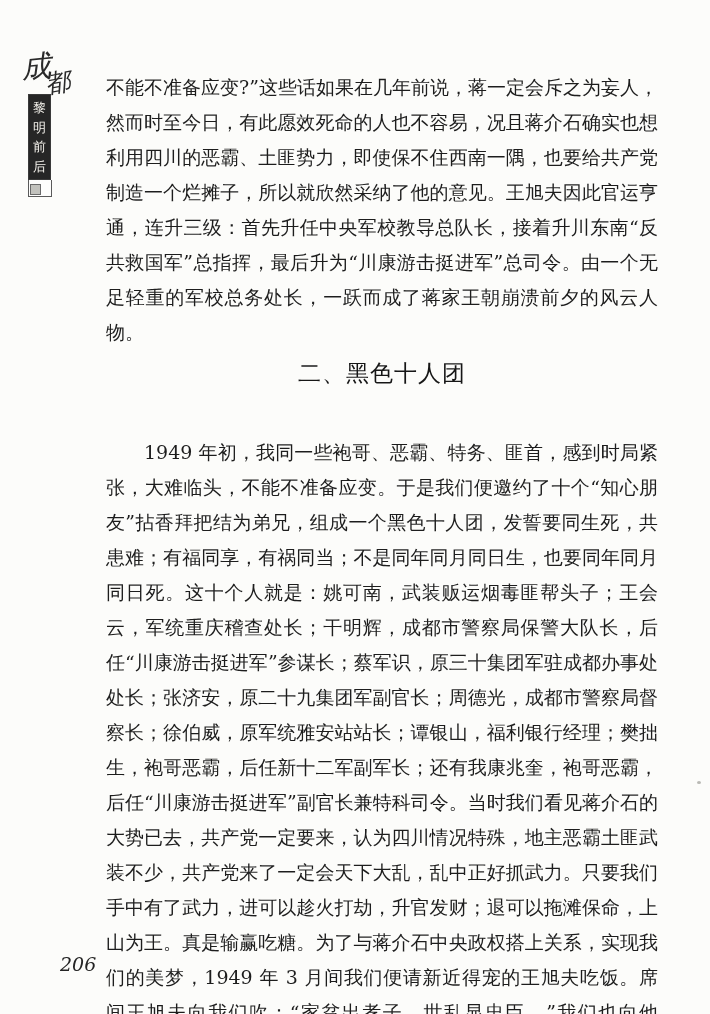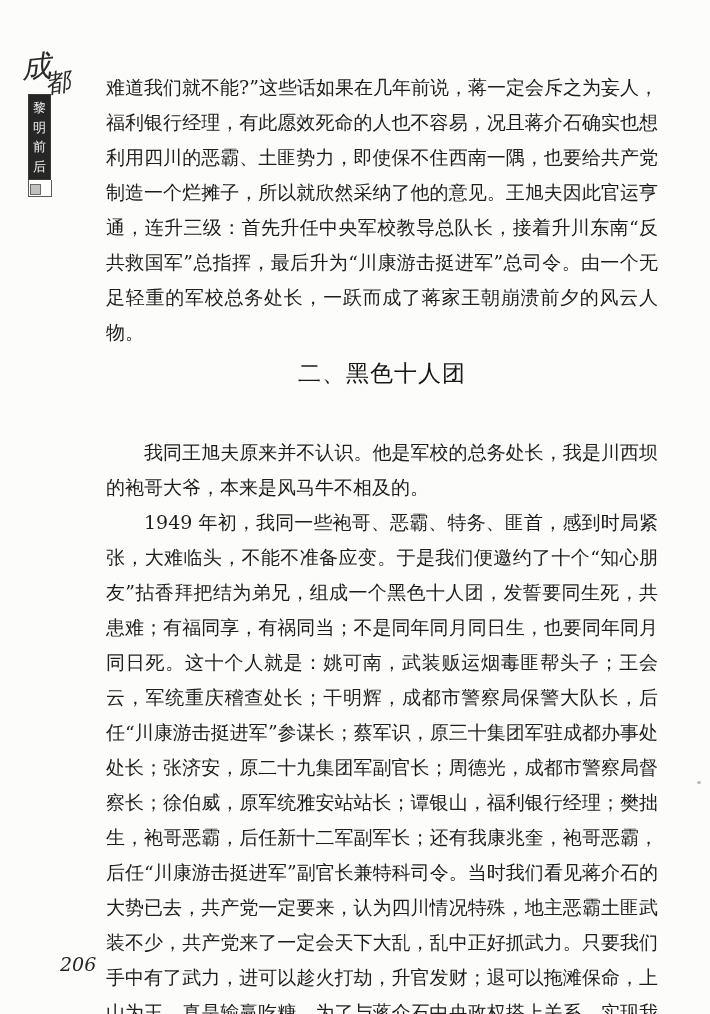--- a/index.html
+++ b/index.html
@@ -125,23 +125,22 @@
       <span>明</span>
       <span>前</span>
       <span>后</span>
     </div>
     <div class="ornament">
       <span class="ornament-inner"></span>
     </div>
   </div>
 
   <div class="content">
-    <p class="no-indent">难道我们就不能?”这些话如果在几年前说，蒋一定会斥之为妄人，福利银行经理，有此愿效死命的人也不容易，况且蒋介石确实也想利用四川的恶霸、土匪势力，即使保不住西南一隅，也要给共产党制造一个烂摊子，所以就欣然采纳了他的意见。王旭夫因此官运亨通，连升三级：首先升任中央军校教导总队长，接着升川东南“反共救国军”总指挥，最后升为“川康游击挺进军”总司令。由一个无足轻重的军校总务处长，一跃而成了蒋家王朝崩溃前夕的风云人物。</p>
+    <p class="no-indent">不能不准备应变?”这些话如果在几年前说，蒋一定会斥之为妄人，然而时至今日，有此愿效死命的人也不容易，况且蒋介石确实也想利用四川的恶霸、土匪势力，即使保不住西南一隅，也要给共产党制造一个烂摊子，所以就欣然采纳了他的意见。王旭夫因此官运亨通，连升三级：首先升任中央军校教导总队长，接着升川东南“反共救国军”总指挥，最后升为“川康游击挺进军”总司令。由一个无足轻重的军校总务处长，一跃而成了蒋家王朝崩溃前夕的风云人物。</p>
     <h2 class="section-heading">二、黑色十人团</h2>
-    <p class="indent">我同王旭夫原来并不认识。他是军校的总务处长，我是川西坝的袍哥大爷，本来是风马牛不相及的。</p>
     <p class="indent">1949 年初，我同一些袍哥、恶霸、特务、匪首，感到时局紧张，大难临头，不能不准备应变。于是我们便邀约了十个“知心朋友”拈香拜把结为弟兄，组成一个黑色十人团，发誓要同生死，共患难；有福同享，有祸同当；不是同年同月同日生，也要同年同月同日死。这十个人就是：姚可南，武装贩运烟毒匪帮头子；王会云，军统重庆稽查处长；干明辉，成都市警察局保警大队长，后任“川康游击挺进军”参谋长；蔡军识，原三十集团军驻成都办事处处长；张济安，原二十九集团军副官长；周德光，成都市警察局督察长；徐伯威，原军统雅安站站长；谭银山，福利银行经理；樊拙生，袍哥恶霸，后任新十二军副军长；还有我康兆奎，袍哥恶霸，后任“川康游击挺进军”副官长兼特科司令。当时我们看见蒋介石的大势已去，共产党一定要来，认为四川情况特殊，地主恶霸土匪武装不少，共产党来了一定会天下大乱，乱中正好抓武力。只要我们手中有了武力，进可以趁火打劫，升官发财；退可以拖滩保命，上山为王。真是输赢吃糖。为了与蒋介石中央政权搭上关系，实现我们的美梦，1949 年 3 月间我们便请新近得宠的王旭夫吃饭。席间王旭夫向我们吹：“家贫出孝子，世乱显忠臣。”我们也向他吹：“天下兴亡，匹夫有责。”一唱一和，臭味相投。王旭夫便说要抓地方武力打游击，首先得有干部，准备在江油办个游击干部训练班，并约我带三十个兄弟伙同他一道去江油找校址。</p>
   </div>
 
   <div class="page-number">206</div>
 
   <div class="scan-speck"></div>
 
 </div>
 
 </body></html>

